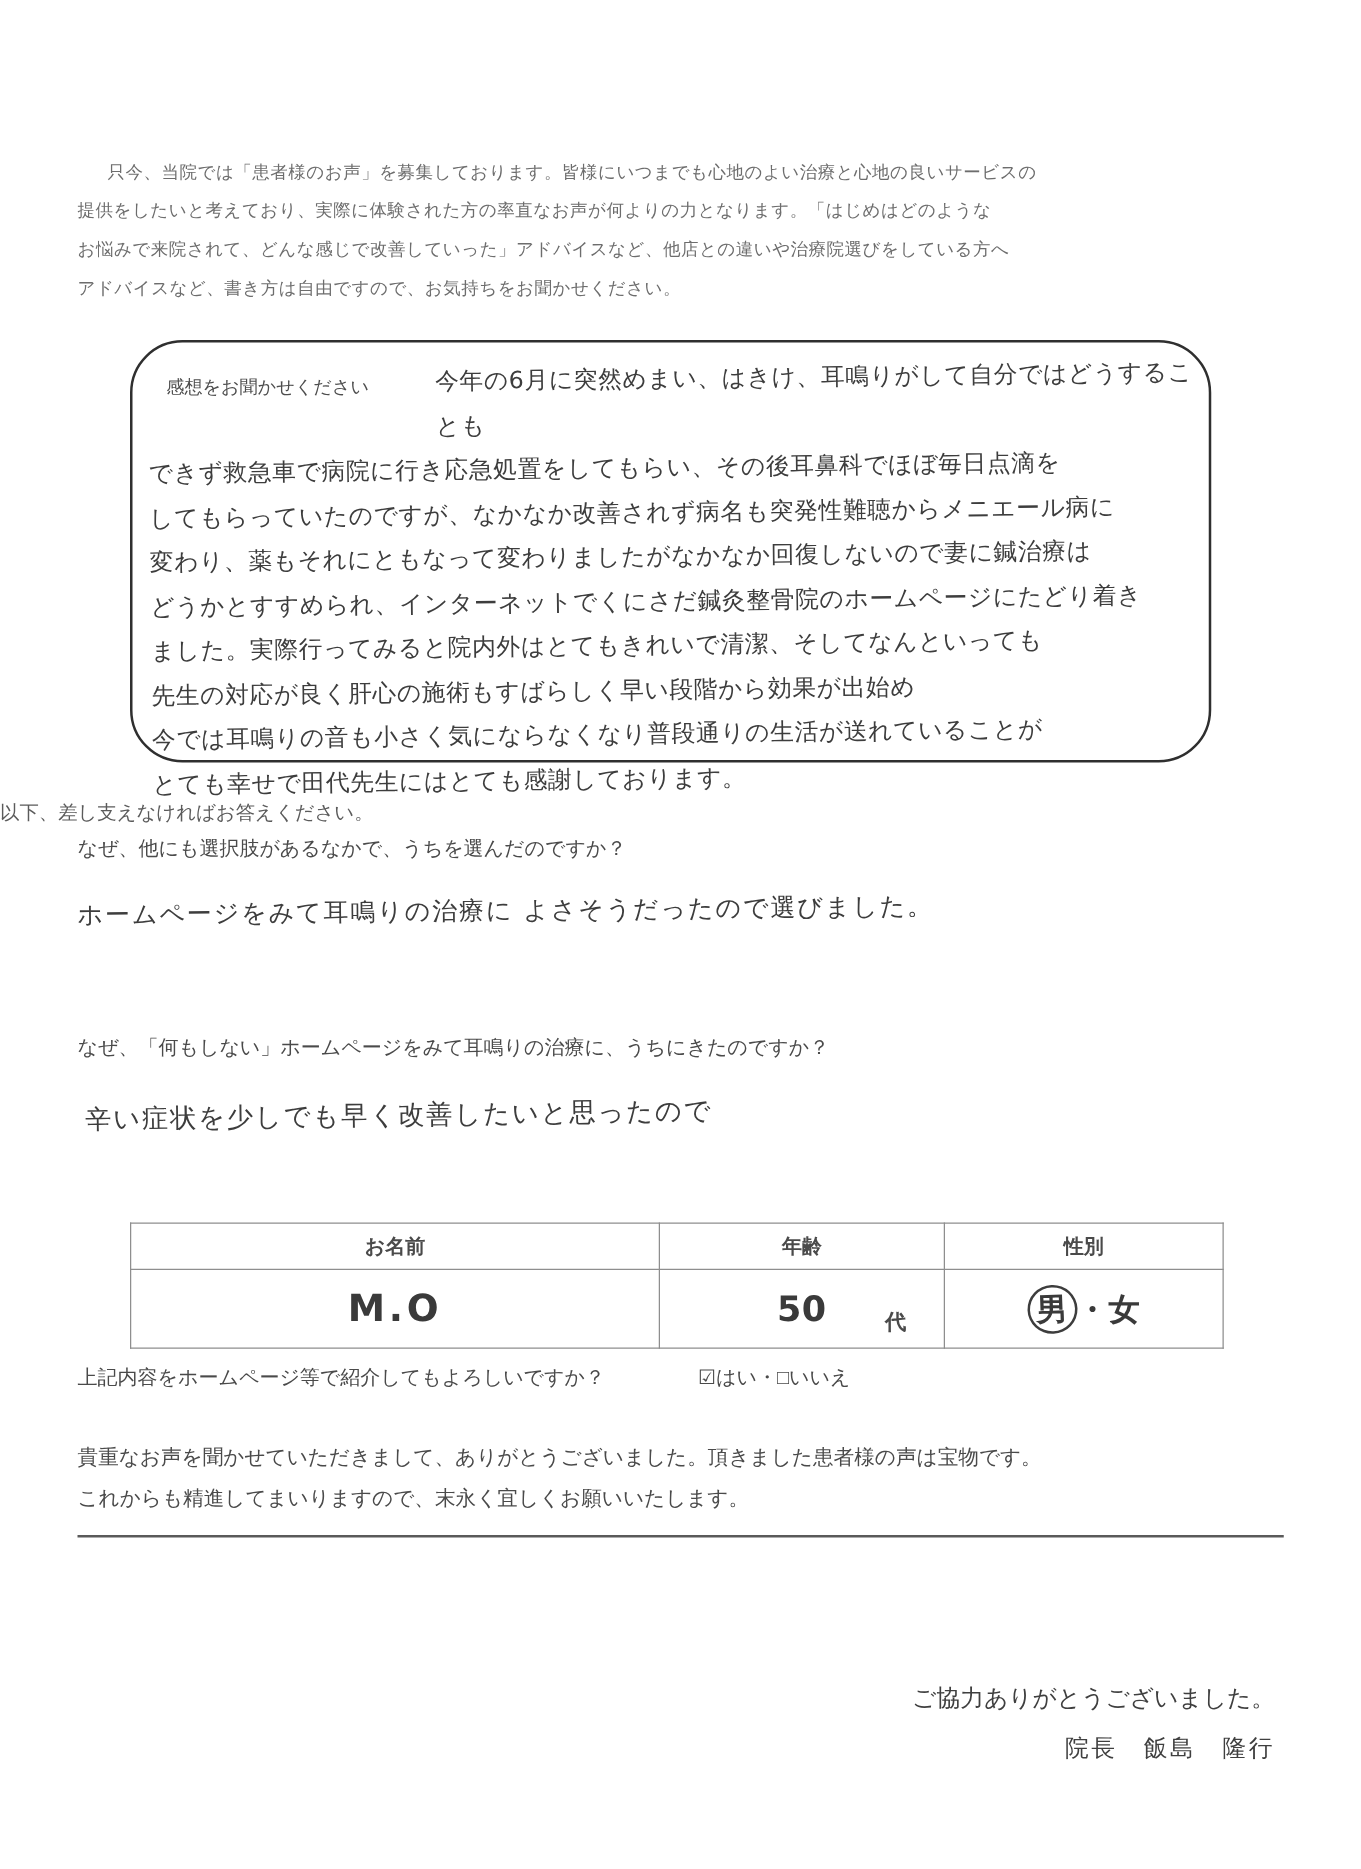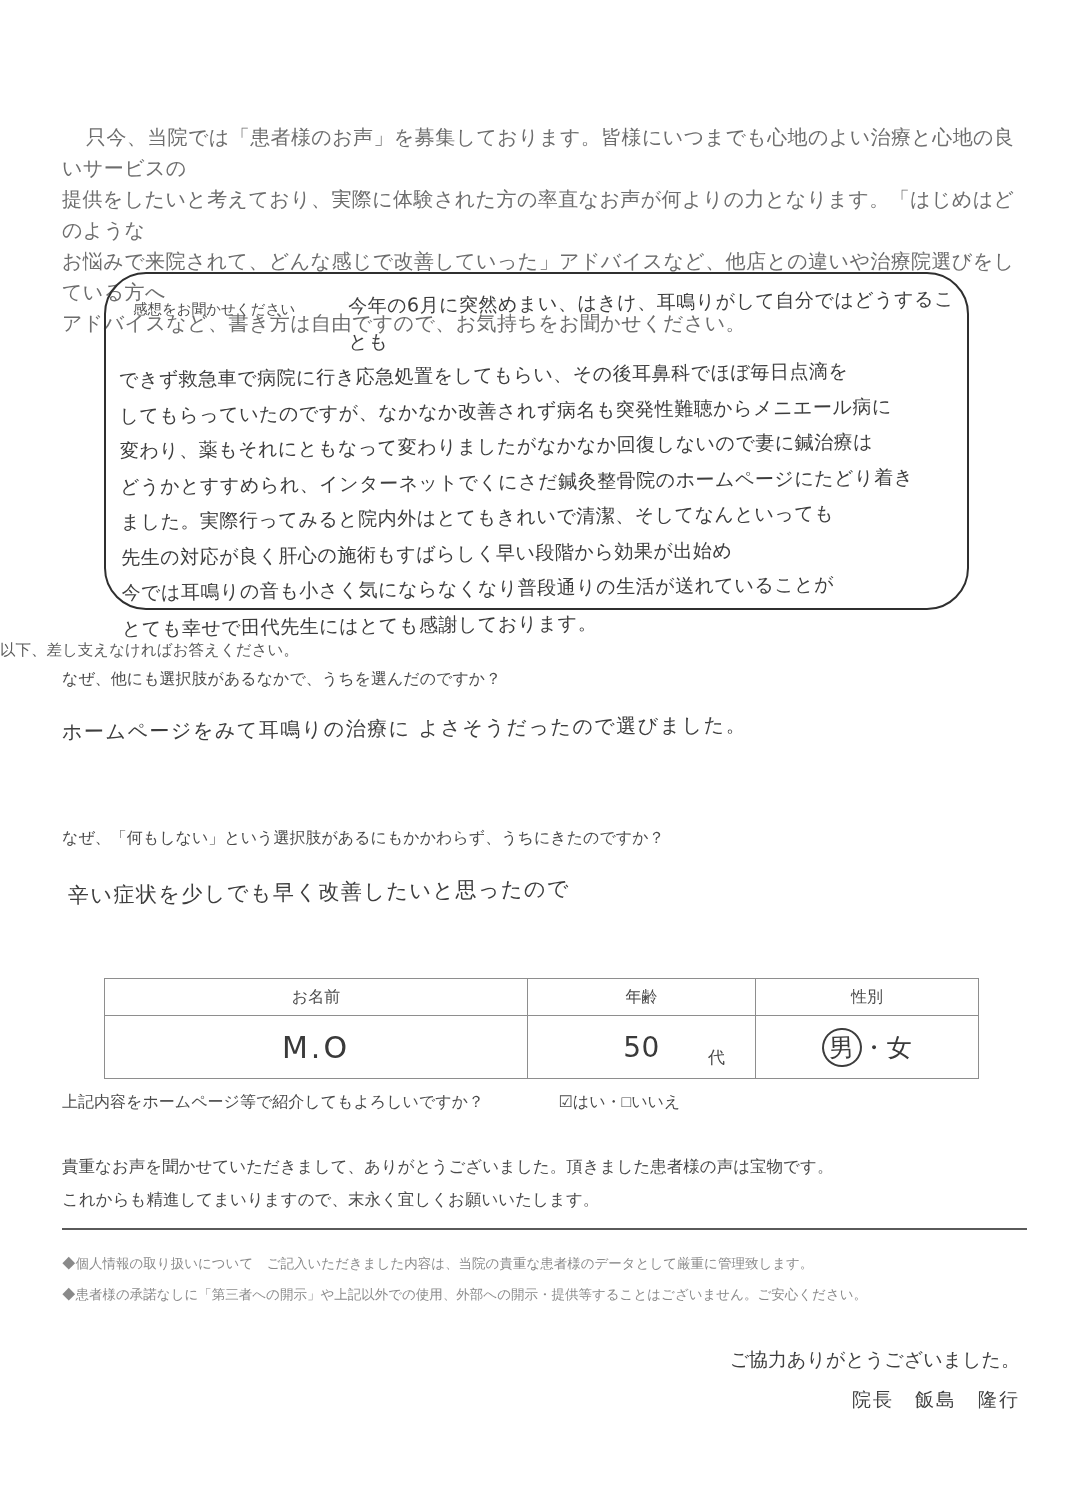--- a/index.html
+++ b/index.html
@@ -29,21 +29,21 @@
     font-size: 35px;
     font-weight: bold;
     letter-spacing: 2px;
     color: #1b1b1b;
   }
   .intro {
     position: absolute;
     top: 122px;
     left: 62px;
     width: 965px;
-    font-size: 20px;
+    font-size: 14px;
     line-height: 31px;
     color: #6d6d6d;
     letter-spacing: 0.4px;
   }
   .intro .indent { padding-left: 24px; display: inline; }
 
   .comment-box {
     position: absolute;
     top: 272px;
     left: 104px;
@@ -122,21 +122,21 @@
     position: absolute;
     top: 978px;
     left: 104px;
     width: 865px;
     border-collapse: collapse;
     table-layout: fixed;
   }
   table.info th, table.info td {
     border: 1.5px solid #8e8e8e;
     text-align: center;
-    font-weight: normal;
+    font-weight: bold;
   }
   table.info th {
     height: 34px;
     font-size: 16px;
     color: #4a4a4a;
   }
   table.info td {
     height: 60px;
     font-size: 25px;
     color: #3d3d3d;
@@ -226,21 +226,21 @@
     <div>先生の対応が良く肝心の施術もすばらしく早い段階から効果が出始め</div>
     <div>今では耳鳴りの音も小さく気にならなくなり普段通りの生活が送れていることが</div>
     <div>とても幸せで田代先生にはとても感謝しております。</div>
   </div>
 
   <div class="note-under">以下、差し支えなければお答えください。</div>
 
   <div class="q1">なぜ、他にも選択肢があるなかで、うちを選んだのですか？</div>
   <div class="hand a1">ホームページをみて耳鳴りの治療に よさそうだったので選びました。</div>
 
-  <div class="q2">なぜ、「何もしない」という選択肢があるにもかかわらず、うちにきたのですか？</div>
+  <div class="q2">なぜ、「何もしない」ホームページをみて耳鳴りの治療に、うちにきたのですか？</div>
   <div class="hand a2">辛い症状を少しでも早く改善したいと思ったので</div>
 
   <table class="info">
     <tbody>
         <tr>
       <th class="c-name">お名前</th>
       <th class="c-age">年齢</th>
       <th class="c-sex">性別</th>
     </tr>
     <tr>
@@ -263,23 +263,19 @@
     <span class="choices">☑はい・□いいえ</span>
   </div>
 
   <div class="thanks">
     <div>貴重なお声を聞かせていただきまして、ありがとうございました。頂きました患者様の声は宝物です。</div>
     <div>これからも精進してまいりますので、末永く宜しくお願いいたします。</div>
   </div>
 
   <div class="divider"></div>
 
-  <div class="fineprint">
-    <div>◆個人情報の取り扱いについて　ご記入いただきました内容は、当院の貴重な患者様のデータとして厳重に管理致します。</div>
-    <div>◆患者様の承諾なしに「第三者への開示」や上記以外での使用、外部への開示・提供等することはございません。ご安心ください。</div>
-  </div>
 
   <div class="closing">
     <div>ご協力ありがとうございました。</div>
     <div class="sig">院長　飯島　隆行</div>
   </div>
 
 </div>
 
 </body></html>

